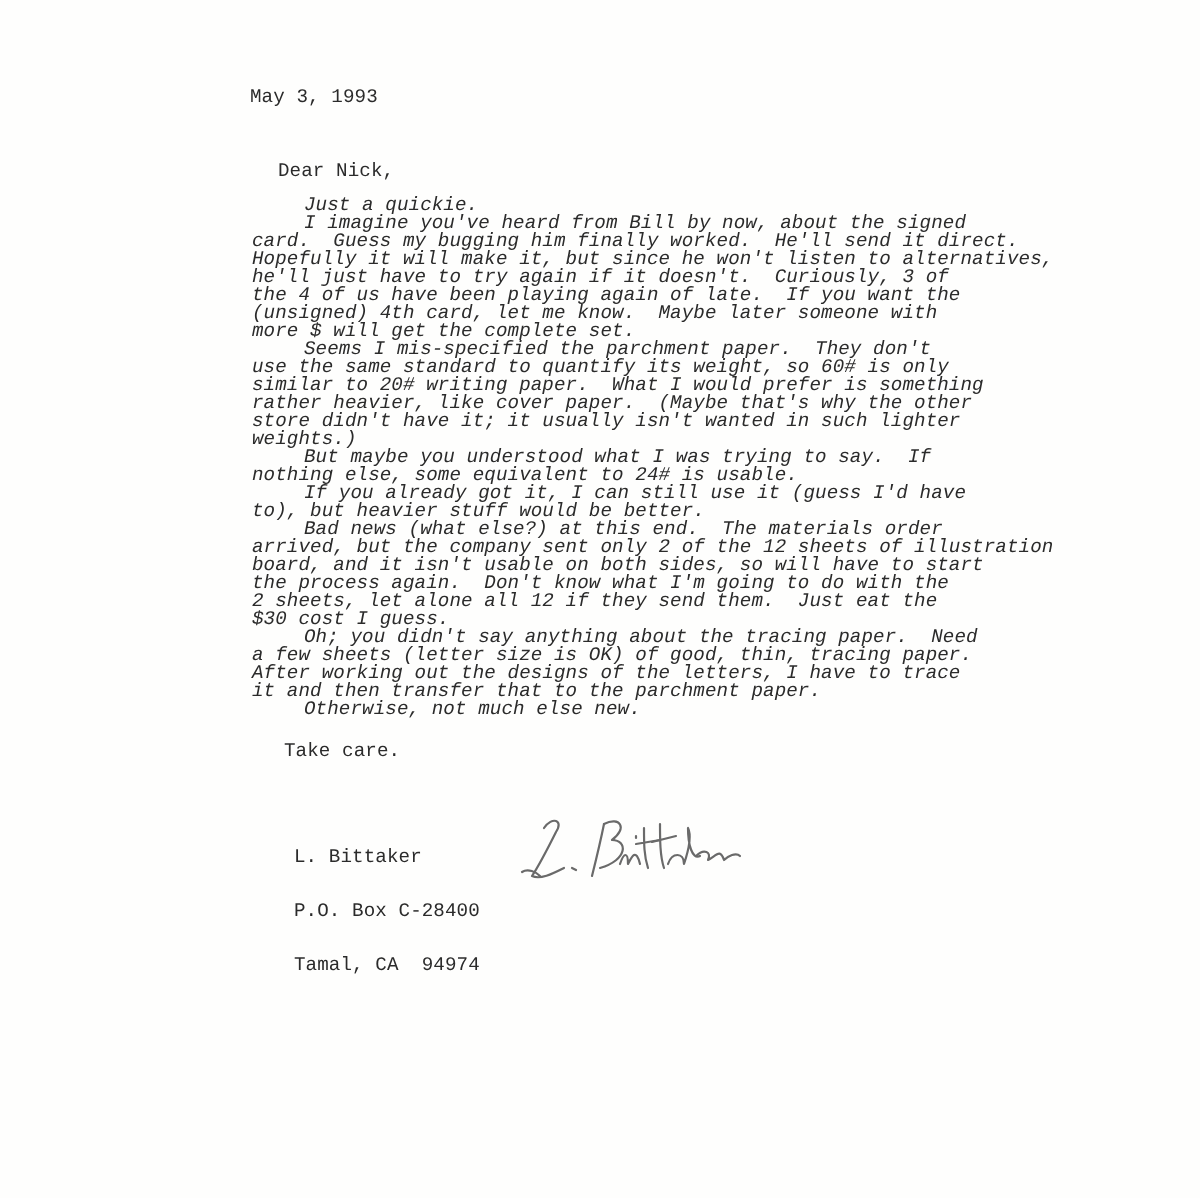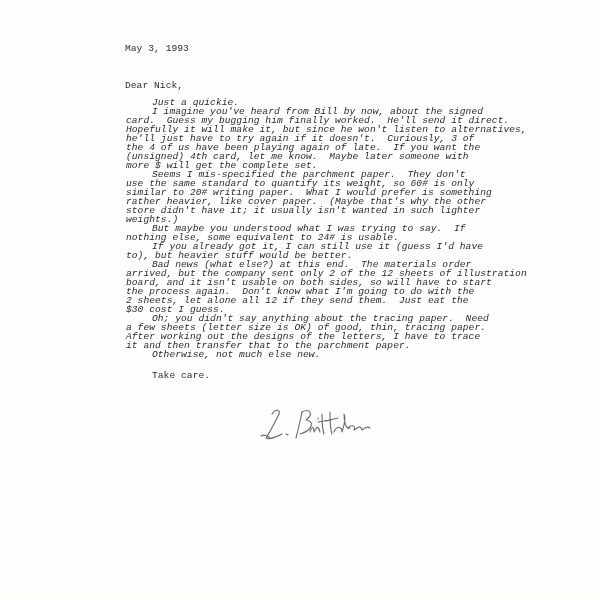--- a/index.html
+++ b/index.html
@@ -10,40 +10,45 @@
   }
   .mono {
     font-family: "Liberation Mono", "DejaVu Sans Mono", monospace;
     font-size: 9.6px;
     line-height: 9px;
     color: #2b2b2b;
     white-space: pre;
     letter-spacing: 0.05px;
   }
   .date { position: absolute; left: 125px; top: 44px; }
-  .salutation { position: absolute; left: 125px; top: 81px; text-align: center; }
+  .salutation { position: absolute; left: 139px; top: 81px; text-align: center; }
   .body { position: absolute; left: 126px; top: 98px; }
   .body .line { display: block; height: 9px; font-style: italic; }
   .body .indent { padding-left: 26px; }
-  .closing { position: absolute; left: 152px; top: 371px; }
+  .closing { position: absolute; left: 142px; top: 371px; }
   .sigblock { position: absolute; left: 147px; top: 406px; }
   .sigblock .line { display: block; height: 9px; }
   .signature { position: absolute; left: 258px; top: 404px; width: 115px; height: 42px; }
 </style>
 </head>
 <body>
 
 <div class="page">
   <div class="mono date">May 3, 1993</div>
   <div class="mono salutation">Dear Nick,</div>
 
   <div class="mono body" id="letter-body"><span class="line indent">Just a quickie.</span><span class="line indent">I imagine you've heard from Bill by now, about the signed</span><span class="line">card.  Guess my bugging him finally worked.  He'll send it direct.</span><span class="line">Hopefully it will make it, but since he won't listen to alternatives,</span><span class="line">he'll just have to try again if it doesn't.  Curiously, 3 of</span><span class="line">the 4 of us have been playing again of late.  If you want the</span><span class="line">(unsigned) 4th card, let me know.  Maybe later someone with</span><span class="line">more $ will get the complete set.</span><span class="line indent">Seems I mis-specified the parchment paper.  They don't</span><span class="line">use the same standard to quantify its weight, so 60# is only</span><span class="line">similar to 20# writing paper.  What I would prefer is something</span><span class="line">rather heavier, like cover paper.  (Maybe that's why the other</span><span class="line">store didn't have it; it usually isn't wanted in such lighter</span><span class="line">weights.)</span><span class="line indent">But maybe you understood what I was trying to say.  If</span><span class="line">nothing else, some equivalent to 24# is usable.</span><span class="line indent">If you already got it, I can still use it (guess I'd have</span><span class="line">to), but heavier stuff would be better.</span><span class="line indent">Bad news (what else?) at this end.  The materials order</span><span class="line">arrived, but the company sent only 2 of the 12 sheets of illustration</span><span class="line">board, and it isn't usable on both sides, so will have to start</span><span class="line">the process again.  Don't know what I'm going to do with the</span><span class="line">2 sheets, let alone all 12 if they send them.  Just eat the</span><span class="line">$30 cost I guess.</span><span class="line indent">Oh; you didn't say anything about the tracing paper.  Need</span><span class="line">a few sheets (letter size is OK) of good, thin, tracing paper.</span><span class="line">After working out the designs of the letters, I have to trace</span><span class="line">it and then transfer that to the parchment paper.</span><span class="line indent">Otherwise, not much else new.</span></div>
 
   <div class="mono closing">Take care.</div>
 
+  <div class="mono sigblock">
+    <span class="line">L. Bittaker</span>
+    <span class="line">P.O. Box C-28400</span>
+    <span class="line">Tamal, CA  94974</span>
+  </div>
 
   <svg class="signature" viewBox="0 0 115 42" xmlns="http://www.w3.org/2000/svg">
     <g fill="none" stroke="#6a6a6a" stroke-width="1.1" stroke-linecap="round" stroke-linejoin="round">
 
       <path d="M14 10 C 18 4, 24 6, 20 12 C 16 20, 12 28, 8 34 C 12 36, 18 33, 24 30"></path>
       <path d="M3 32 C 6 30, 10 32, 12 34"></path>
 
       <path d="M28 30 L 30 31"></path>
 
       <path d="M44 8 C 42 18, 40 26, 38 34"></path>

